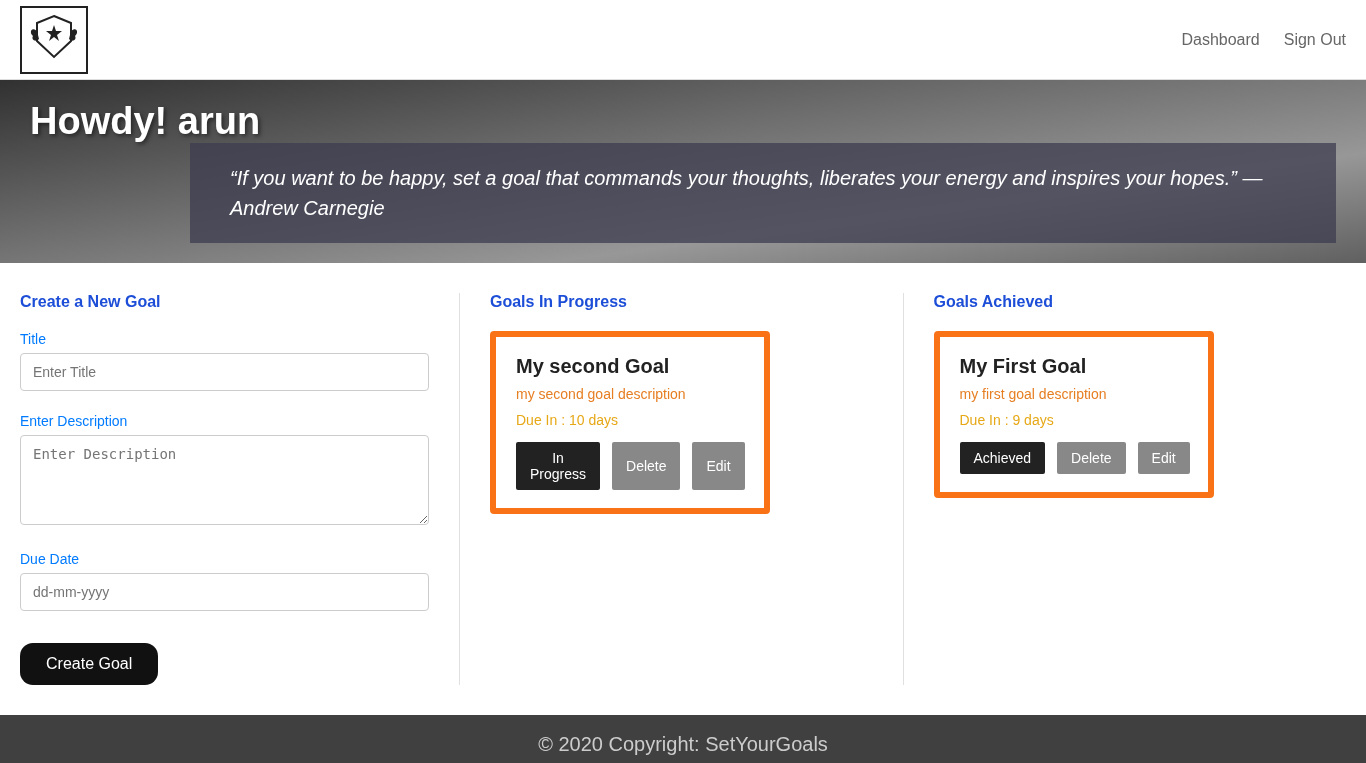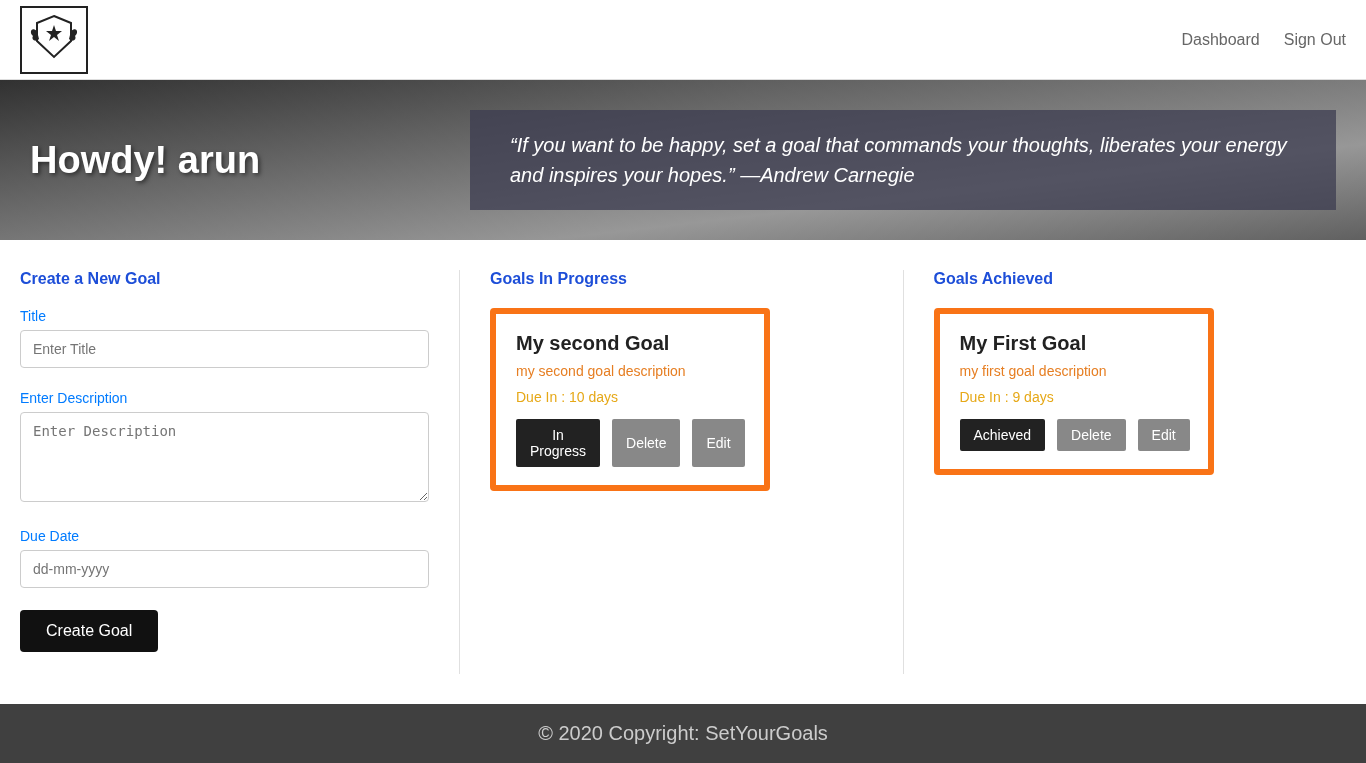--- a/index.html
+++ b/index.html
@@ -55,23 +55,23 @@
       position: absolute;
       inset: 0;
       background: linear-gradient(to bottom right, #333 0%, #777 40%, #aaa 70%, #666 100%);
       opacity: 0.8;
     }
 
     .hero-content {
       position: relative;
       z-index: 2;
       display: flex;
-      align-items: center;
       width: 100%;
       padding: 20px 30px;
+      flex-direction: column;
     }
     .hero-greeting {
       color: #fff;
       font-size: 38px;
       font-weight: bold;
       min-width: 280px;
       text-shadow: 2px 2px 4px rgba(0,0,0,0.5);
     }
     .hero-quote-box {
       background: rgba(60,60,80,0.75);
@@ -136,23 +136,23 @@
       height: 90px;
       margin-bottom: 18px;
     }
     .form-group { margin-bottom: 4px; }
     .btn-create {
       background: #111;
       color: #fff;
       border: none;
       padding: 12px 26px;
       font-size: 16px;
-      border-radius: 4px;
+      border-radius: 13px;
       cursor: pointer;
-      margin-top: 0;
+      margin-top: 10px;
     }
 
     
     .goals-column {
       flex: 1;
       padding: 0 30px;
       border-right: 1px solid #e0e0e0;
     }
     .goals-column:last-child { border-right: none; }
 

